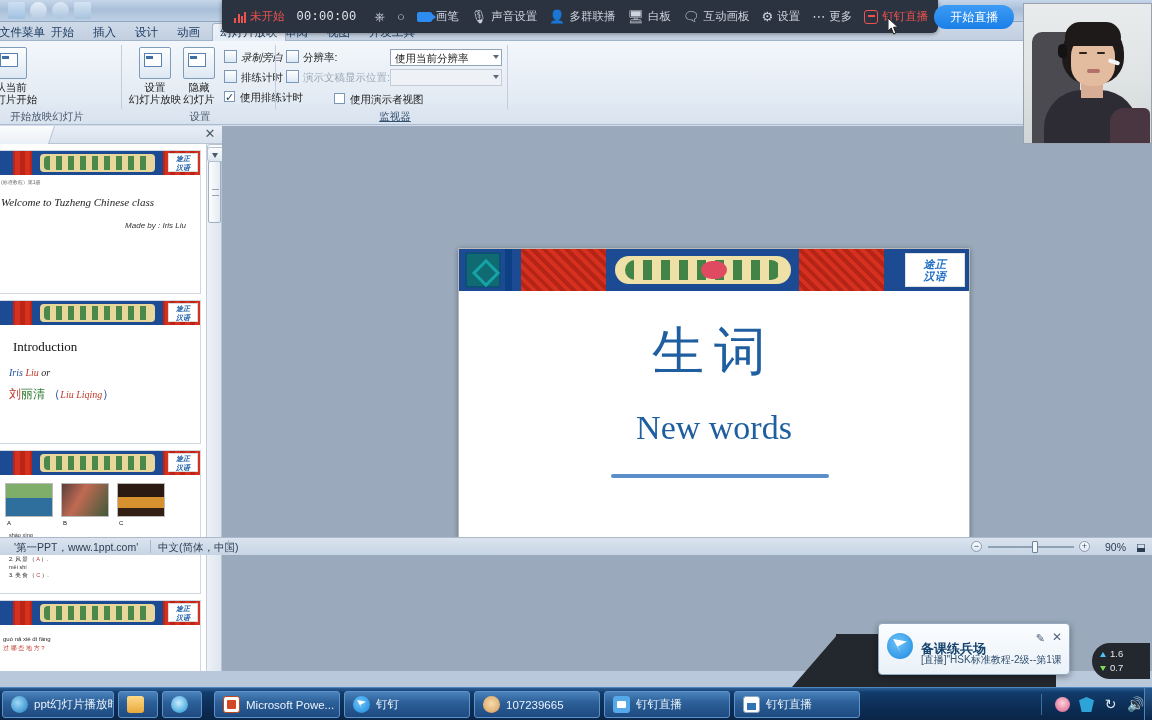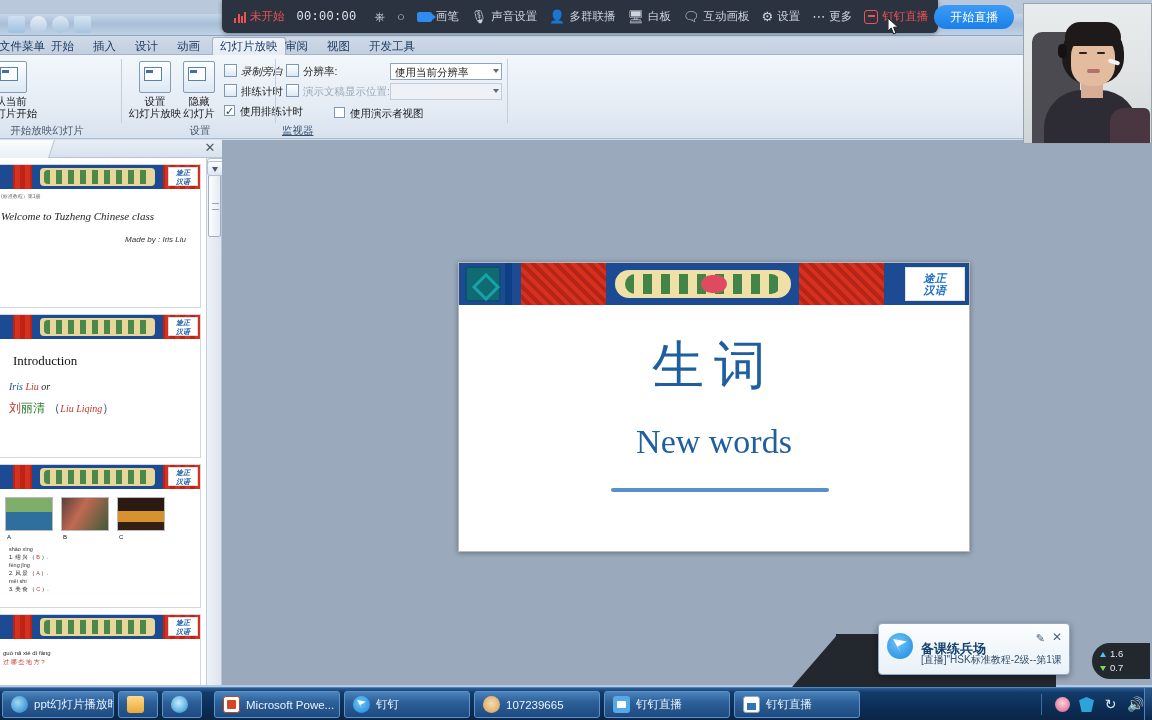--- a/index.html
+++ b/index.html
@@ -6,21 +6,21 @@
   html,body { width:1152px; height:720px; overflow:hidden; }
   body {
     font-family:"Liberation Sans","DejaVu Sans",sans-serif;
     background:#b9c8da;
     position:relative;
     font-size:12px;
     color:#1a1a1a;
   }
 
   
-  #ppt-window { position:absolute; left:0; top:14px; width:1152px; height:572px; background:#d4dde8; }
+  #ppt-window { position:absolute; left:0; top:0; width:1152px; height:572px; background:#d4dde8; }
 
   
   #ppt-titlestrip {
     position:absolute; left:0; top:0; width:1152px; height:22px;
     background:linear-gradient(180deg,#c6d6ea 0%, #a9bfd8 45%, #bed0e4 100%);
     border-bottom:1px solid #8ea6c2;
   }
   #ppt-titlestrip .qa {
     position:absolute; top:2px; width:17px; height:17px; border-radius:2px;
   }
@@ -92,21 +92,21 @@
   .combo {
     position:absolute; height:17px; border:1px solid #8ea4bb; background:#fff;
     font-size:10.5px; line-height:16px; padding:0 14px 0 4px; color:#1b1b1b; cursor:default;
   }
   .combo .arrow {
     position:absolute; right:2px; top:5px; width:0;height:0;
     border-left:3px solid transparent;border-right:3px solid transparent;border-top:4px solid #5a6a7c;
   }
   .combo.dim { background:#eef1f5; border-color:#c3cdd9; color:#b4bdc8; }
   .grouplink {
-    position:absolute; bottom:1px; left:0; width:100%; 
+    position:absolute; bottom:1px; left:0; width:100%; text-align:center;
     font-size:10.5px; color:#33506f; text-decoration:underline; cursor:default;
   }
 
   
   #dt-toolbar {
     position:absolute; left:222px; top:0; width:716px; height:33px;
     background:#2c3340; border-radius:0 0 6px 6px;
     display:flex; align-items:center; padding:0 6px; color:#ccd2db;
     font-size:11.5px; white-space:nowrap; z-index:40;
     box-shadow:0 1px 4px rgba(0,0,0,.4);
@@ -616,20 +616,34 @@
         </div>
       </div>
       <div id="slide-body">
         <div id="slide-title-cn">生词</div>
         <div id="slide-title-en">New words</div>
         <div id="slide-rule"></div>
       </div>
     </div>
   </div>
 
+  <div id="statusbar">
+    <div class="sbi" style="left:14px;">'第一PPT，www.1ppt.com'</div>
+    <div class="sep" style="left:150px;"></div>
+    <div class="sbi" style="left:158px;">中文(简体，中国)</div>
+    <div class="sep" style="left:228px;"></div>
+    <div class="zbtn" style="right:170px;">−</div>
+    <div id="zoomslider">
+      <div class="track"></div>
+        <div class="knob"></div>
+    </div>
+    <div class="zbtn" style="right:62px;">+</div>
+    <div class="sbi" style="right:26px;">90%</div>
+    <div class="sbi" style="right:6px;">⬓</div>
+  </div>
 </div>
 
 <div id="dt-toolbar">
   <div class="dti">
     <span class="bars">
         <i></i>
         <i></i>
         <i></i>
         <i></i>
       </span>

